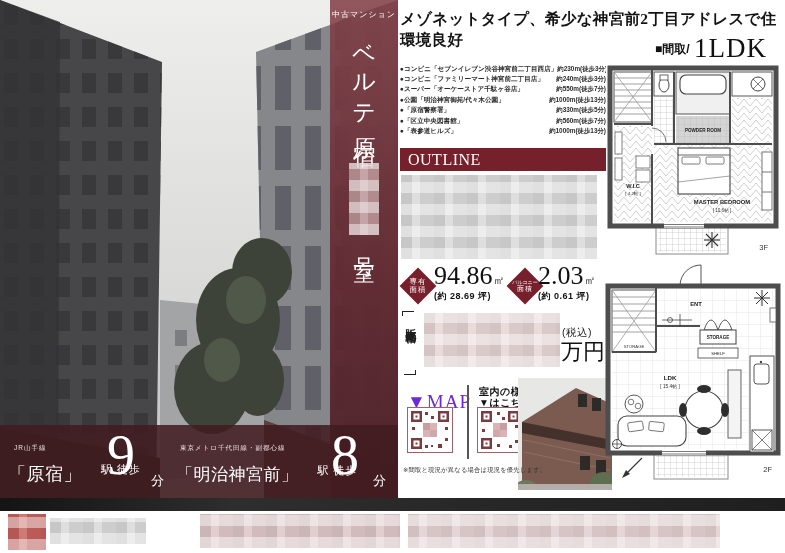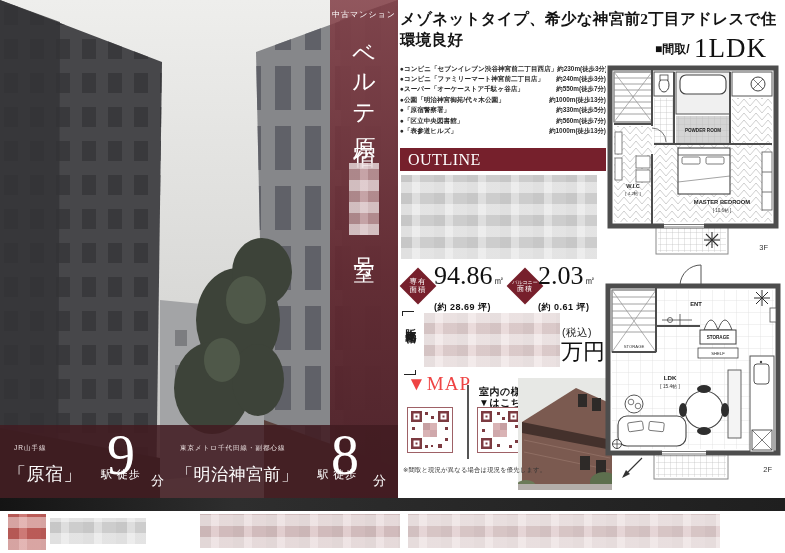--- a/index.html
+++ b/index.html
@@ -30,21 +30,21 @@
            font-size:8px;letter-spacing:1px}
   .vs-name{position:absolute;top:27px;left:50%;transform:translateX(-50%);writing-mode:vertical-rl;
            text-orientation:upright;color:#fff;font-size:23px;letter-spacing:5px}
   .vs-mosaic{position:absolute;left:19px;top:163px;width:30px;height:72px}
   .vs-room{position:absolute;top:241px;left:50%;transform:translateX(-50%);writing-mode:vertical-rl;
            text-orientation:upright;color:#fff;font-size:21px;letter-spacing:4px}
 
   
   .access-band{left:0;top:425px;width:398px;height:75px;background:rgba(66,28,33,.87);color:#fff;overflow:hidden}
   .acc-line{position:absolute;font-size:6.5px;letter-spacing:1px;color:#f0e6e6}
-  .acc-main{position:absolute;display:flex;align-items:center;white-space:nowrap}
+  .acc-main{position:absolute;display:flex;align-items:flex-start;white-space:nowrap}
   .acc-sta{font-size:18px;letter-spacing:.5px}
   .acc-suf{font-size:11px;margin-left:19px;letter-spacing:1px}
   .acc-min{position:absolute;font-size:56px;line-height:56px}
   .acc-unit{position:absolute;font-size:13px}
   .a1-line{left:14px;top:19px}.a1-main{left:8px;top:37px}
   .a1-min{left:107px;top:2px}.a1-unit{left:151px;top:47px}
   .a2-line{left:180px;top:19px}.a2-main{left:176px;top:38px}
   .a2-sta{font-size:17px}
   .a2-min{left:331px;top:2px}.a2-unit{left:373px;top:47px}
 
@@ -68,32 +68,32 @@
   .d1{left:405px;top:273px}.d2{left:512px;top:273px}
   .dm-inner{position:absolute;inset:0;transform:rotate(-45deg);display:flex;flex-direction:column;
             align-items:center;justify-content:center;color:#fff}
   .d1 .dm-inner span{font-size:7.5px;line-height:8px;letter-spacing:1px}
   .d2 .dm-inner .s1{font-size:5px;line-height:6px}
   .d2 .dm-inner .s2{font-size:7px;line-height:8px;letter-spacing:1px}
   .area-val{position:absolute;text-align:left;color:#111}
   .av1{left:434px;top:263px;width:76px}.av2{left:538px;top:263px;width:66px}
   .area-num{font-size:26px;line-height:26px}
   .area-unit{font-size:11px;margin-left:1px}
-  .area-tsubo{font-size:9px;font-weight:bold;letter-spacing:.5px;margin-top:12px}
+  .area-tsubo{font-size:9px;font-weight:bold;letter-spacing:.5px;margin-top:1px}
 
   .price-label{left:402px;top:311px;width:15px;height:64px}
   .pl-top{position:absolute;top:0;left:0;width:12px;height:5px;border-top:1.5px solid #222;border-left:1.5px solid #222}
   .pl-bot{position:absolute;bottom:0;right:1px;width:12px;height:5px;border-bottom:1.5px solid #222;border-right:1.5px solid #222}
   .pl-text{position:absolute;top:8px;left:1px;writing-mode:vertical-rl;text-orientation:upright;
            font-size:11px;font-weight:bold;letter-spacing:1.5px;color:#1c1c1c}
   .price-mosaic{left:424px;top:313px;width:136px;height:54px}
   .price-tax{left:562px;top:326px;font-size:10.5px;color:#1c1c1c;letter-spacing:.5px}
   .price-unit{left:561px;top:337px;font-size:22px;color:#111}
 
-  .map-label{left:407px;top:373px;font-size:19px;color:#ef4444;letter-spacing:1px}
+  .map-label{left:407px;top:391px;font-size:19px;color:#6d28d9;letter-spacing:1px}
   .qr{left:407px;top:407px;width:46px;height:46px}
   .qr2{left:477px}
   .qr-divider{left:467px;top:385px;width:1.5px;height:74px;background:#555}
   .int-label{left:479px;top:386px;font-size:10px;font-weight:bold;color:#111;line-height:11px;letter-spacing:.5px}
   .mid-photo{left:518px;top:378px;width:94px;height:112px}
   .disclaimer{left:403px;top:466px;font-size:6.3px;color:#333;letter-spacing:.2px}
 
   
   .plan-header{left:640px;top:33px;width:142px;text-align:center;white-space:nowrap}
   .ph-pre{font-size:12px;font-weight:bold;color:#111;vertical-align:4px}

